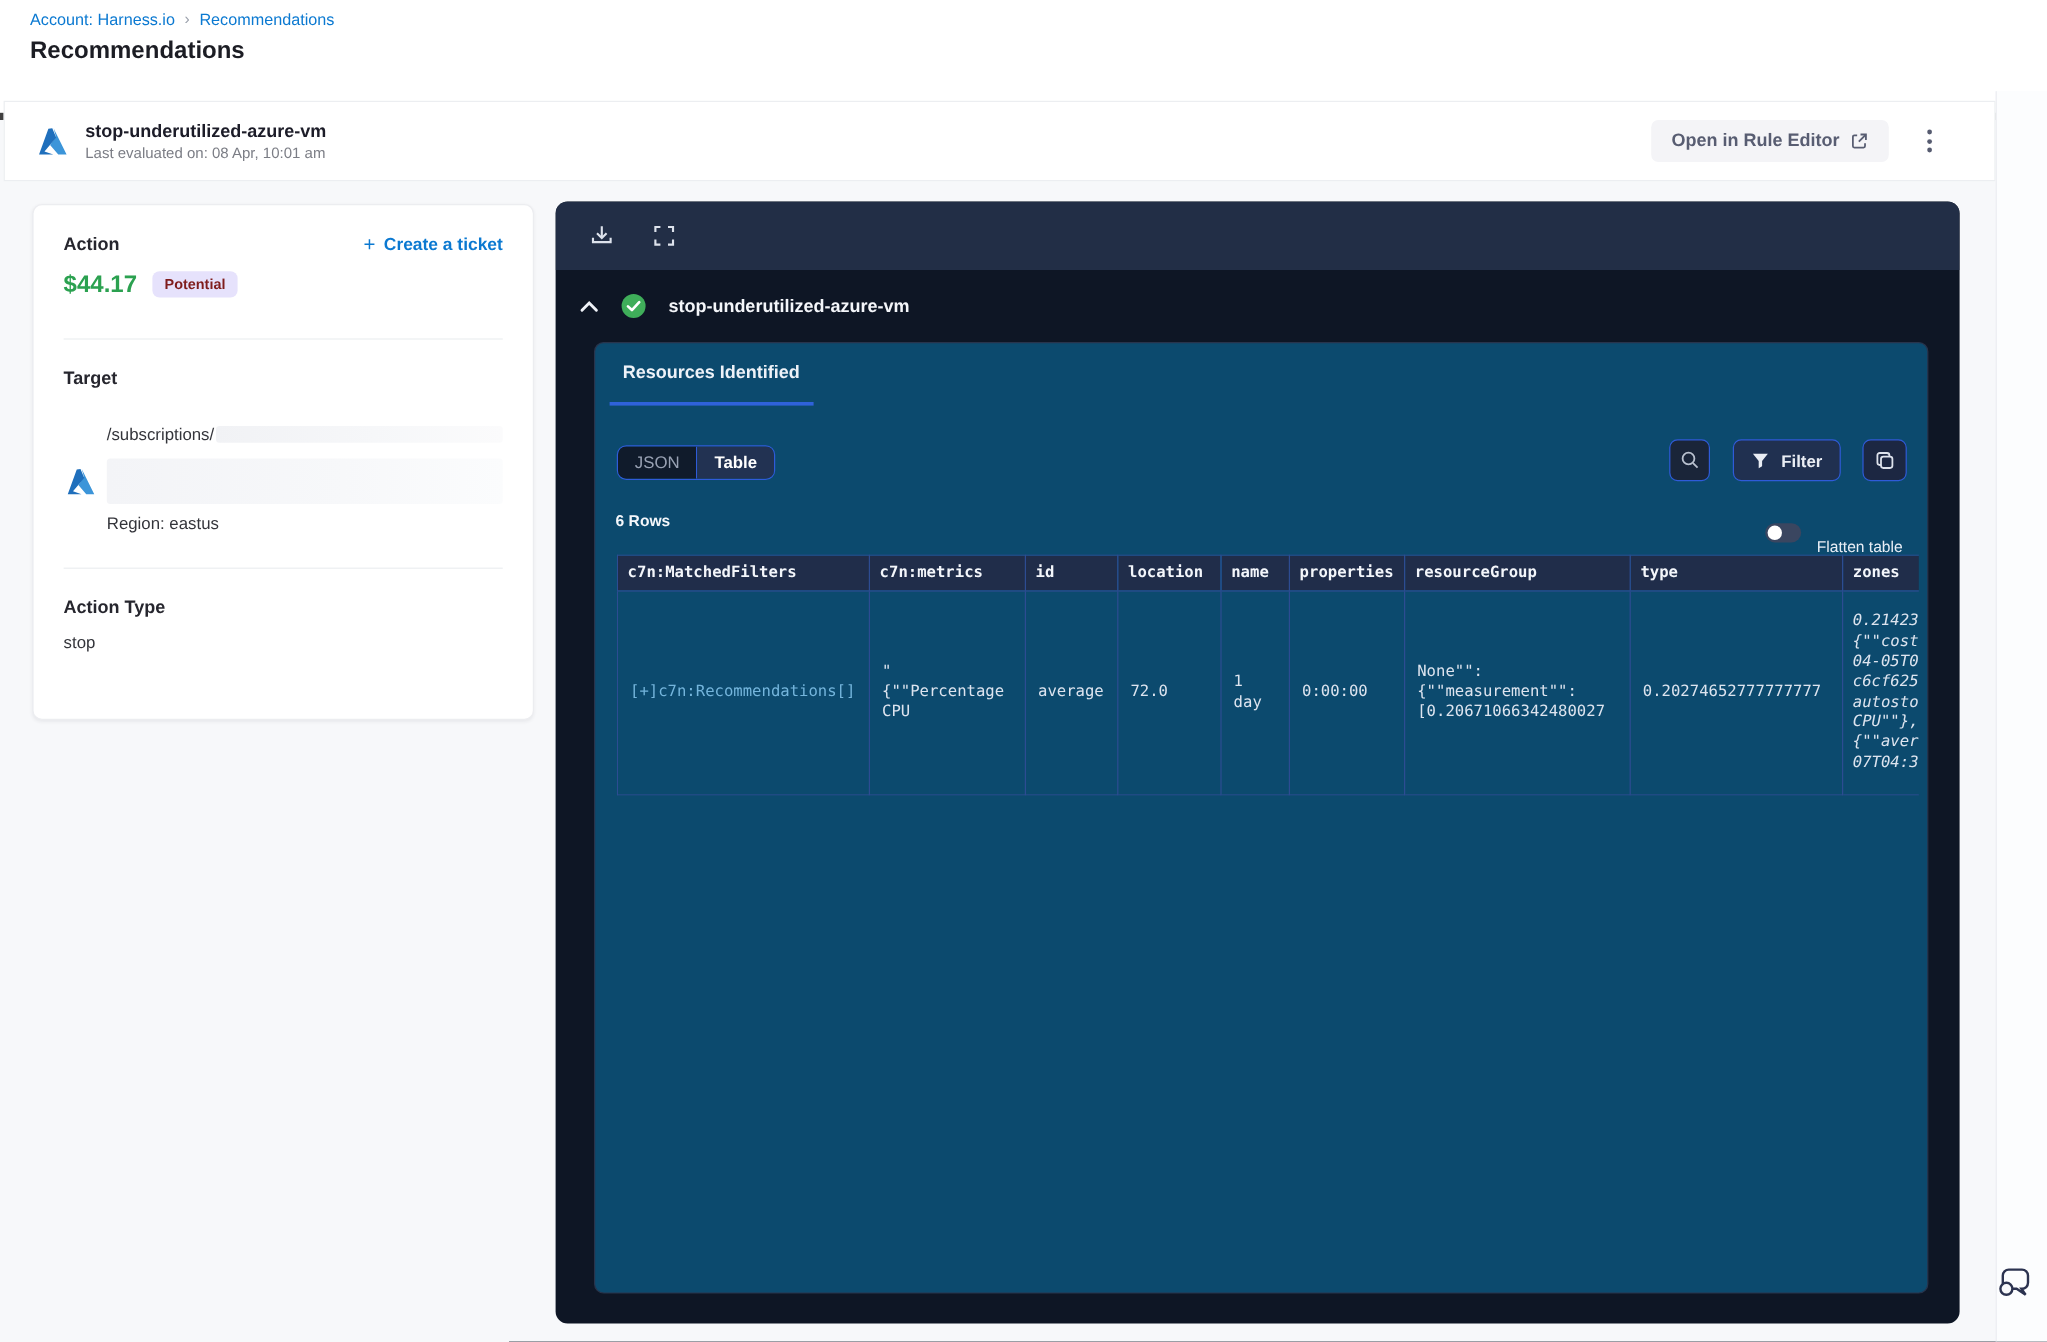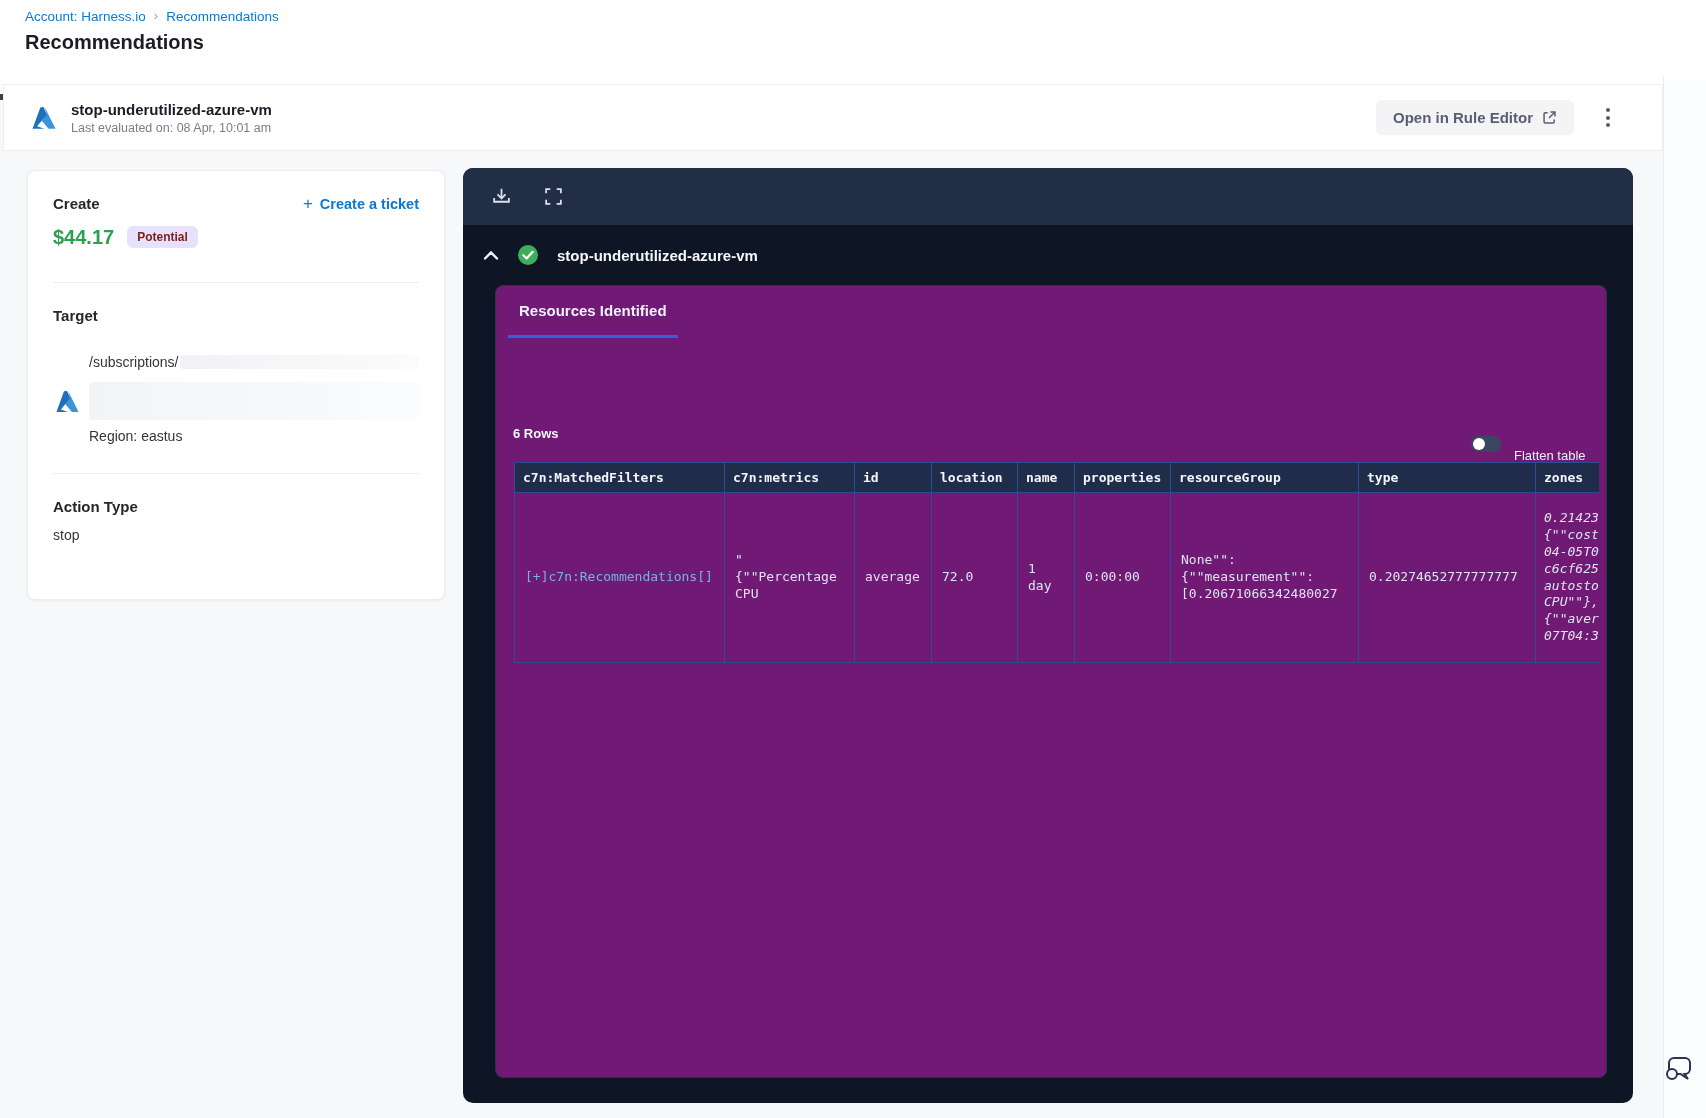--- a/index.html
+++ b/index.html
@@ -64,21 +64,21 @@
   
   .dark-panel { position:absolute; left:463px; top:168px; width:1170px; height:935px;
     background:#0e1625; border-radius:10px; overflow:hidden; }
   .panel-toolbar { position:absolute; left:0; top:0; width:100%; height:57px;
     background:#222e46; display:flex; align-items:center; gap:31px; padding-left:28px; }
   .icon-btn { background:none; border:none; cursor:pointer; padding:0; display:flex; }
   .panel-title-row { position:absolute; left:20px; top:76px; display:flex; align-items:center; gap:18px; }
   .panel-title { font-size:15px; font-weight:700; color:#f4f6fa; }
   
   .inner-card { position:absolute; left:32px; top:117px; width:1112px; height:793px;
-    background:#701a75; border:1px solid #28344c; border-radius:8px;padding-left:28px; }
+    background:#0c4a6e; border:1px solid #28344c; border-radius:8px;padding-left:28px; }
   .tab { position:absolute; left:12px; top:12px; padding:4px 11px 16px 11px;
     font-size:15px; font-weight:600; color:#eef2f8; border-bottom:3px solid #2f62da; cursor:pointer; }
   .controls-row { position:absolute; left:0; top:80px; width:100%; height:36px; }
   .segmented { position:absolute; left:18px; top:5px; display:flex; border:1.5px solid #2f5bd8;
     border-radius:8px; overflow:hidden; cursor:pointer; }
   .seg { font-size:14px; padding:5px 14px 6px 14px; }
   .seg-json { background:#101b2b; color:#98a1b3; border-right:1.5px solid #2f5bd8; }
   .seg-table { background:#223252; color:#ffffff; font-weight:700; }
   .ctl-btn { position:absolute; top:0; height:35px; background:#1a2539; border:1.5px solid #2f5bd8;
     border-radius:7px; display:flex; align-items:center; justify-content:center; cursor:pointer; }
@@ -141,21 +141,21 @@
   </button>
   <div class="kebab">
       <i></i>
       <i></i>
       <i></i>
     </div>
 </section>
 
 <aside class="savings-card">
   <div class="sc-row1">
-    <div class="sc-label">Create</div>
+    <div class="sc-label">Action</div>
     <div class="create-ticket">
       <span class="plus-glyph">+</span>
       <span>Create a ticket</span>
     </div>
   </div>
   <div class="sc-row2">
     <div class="amount">$44.17</div>
     <div class="badge">Potential</div>
   </div>
   <hr class="sc-div">
@@ -204,20 +204,44 @@
     <svg width="22" height="22" viewBox="0 0 22 22">
       <circle cx="11" cy="11" r="10" fill="#3fae5a"></circle>
       <path d="M6.3 11.3 L9.6 14.4 L15.7 7.8" fill="none" stroke="#ffffff" stroke-width="2.2" stroke-linecap="round" stroke-linejoin="round"></path>
     </svg>
     <span class="panel-title">stop-underutilized-azure-vm</span>
   </div>
 
   <div class="inner-card">
     <div class="tab">Resources Identified</div>
 
+    <div class="controls-row">
+      <div class="segmented">
+        <div class="seg seg-json">JSON</div>
+        <div class="seg seg-table">Table</div>
+      </div>
+      <button class="ctl-btn search-btn">
+        <svg width="17" height="17" viewBox="0 0 18 18" fill="none" stroke="#b9c1cf" stroke-width="1.6">
+          <circle cx="7.5" cy="7.5" r="5.2"></circle>
+            <path d="M11.5 11.5 L15.5 15.5"></path>
+        </svg>
+      </button>
+      <button class="ctl-btn filter-btn">
+        <svg width="16" height="16" viewBox="0 0 18 18">
+          <path d="M2 2.5 H16 L10.6 9.2 V14.2 L7.4 16 V9.2 Z" fill="#e9edf4"></path>
+        </svg>
+        <span>Filter</span>
+      </button>
+      <button class="ctl-btn copy-btn">
+        <svg width="18" height="18" viewBox="0 0 18 18" fill="none" stroke="#dde2ec" stroke-width="1.5">
+          <rect x="5.5" y="5.5" width="9.5" height="9.5" rx="2"></rect>
+          <path d="M12.5 5.5 V4.5 A2 2 0 0 0 10.5 2.5 H4.5 A2 2 0 0 0 2.5 4.5 V10.5 A2 2 0 0 0 4.5 12.5 H5.5"></path>
+        </svg>
+      </button>
+    </div>
 
     <div class="meta-row">
       <span class="rows-count"></span>
       <span class="rows-count">6 Rows</span>
       <div class="flatten">
         <div class="toggle">
             <div class="knob"></div>
           </div>
         <span class="flatten-label">Flatten table</span>
       </div>

